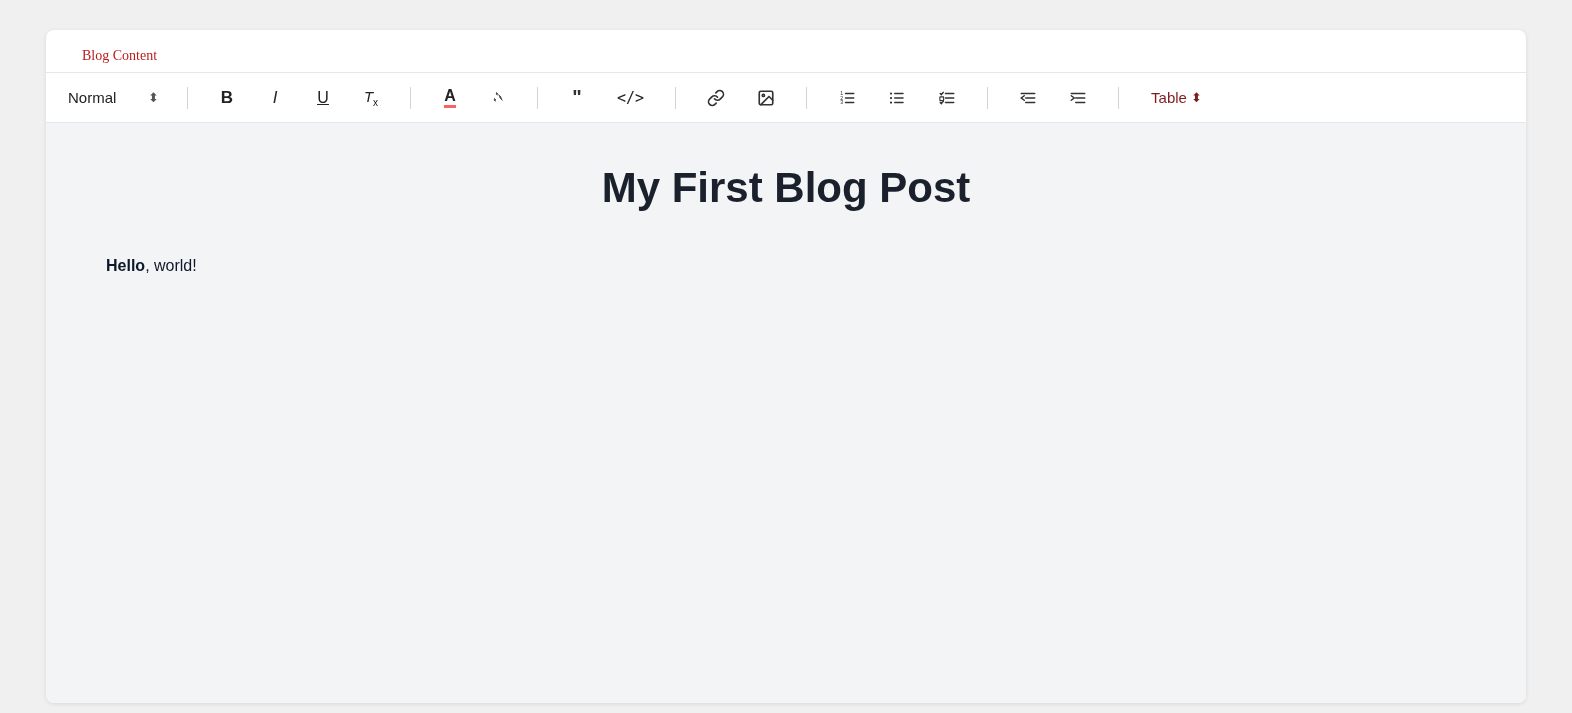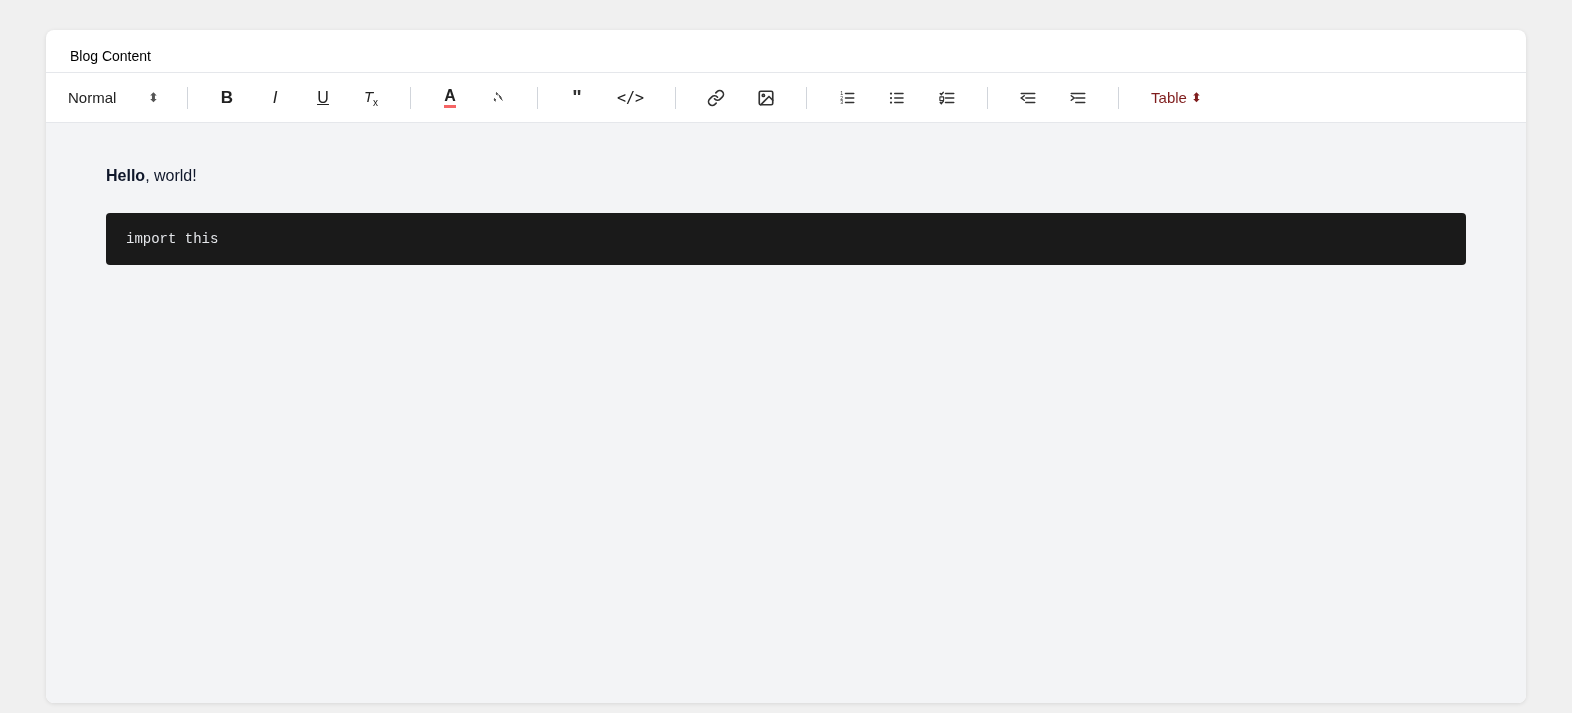--- a/index.html
+++ b/index.html
@@ -16,24 +16,25 @@
     .editor-wrapper {
       background: #ffffff;
       border-radius: 8px;
       box-shadow: 0 1px 4px rgba(0,0,0,0.1);
       width: 100%;
       max-width: 1480px;
       overflow: hidden;
     }
 
     .editor-label {
-      padding: 18px 24px 8px 24px;
+      padding: 18px 24px 8px 36px;
       font-size: 14px;
       font-weight: 500;
-      color: #000000;
+      color: #b91c1c;
+      font-family: Liberation Serif, serif;
     }
 
     .toolbar {
       display: flex;
       align-items: center;
       padding: 8px 16px;
       border-top: 1px solid #e5e7eb;
       border-bottom: 1px solid #e5e7eb;
       gap: 18px;
       flex-wrap: wrap;
@@ -285,20 +286,20 @@
 
     <div class="toolbar-table-wrapper">
       <button class="toolbar-table-btn" title="Table">
         <span>Table</span>
         <span style="font-size:13px;">⬍</span>
       </button>
     </div>
   </div>
 
   <div class="editor-content" contenteditable="true" style="">
+    <div class="content-title">My First Blog Post</div>
 
     <p class="content-body-line">
       <strong>Hello</strong><span>, world!</span>
     </p>
 
-    <pre class="code-block"><span>import this</span></pre>
   </div>
 </div>
 
 </body></html>

